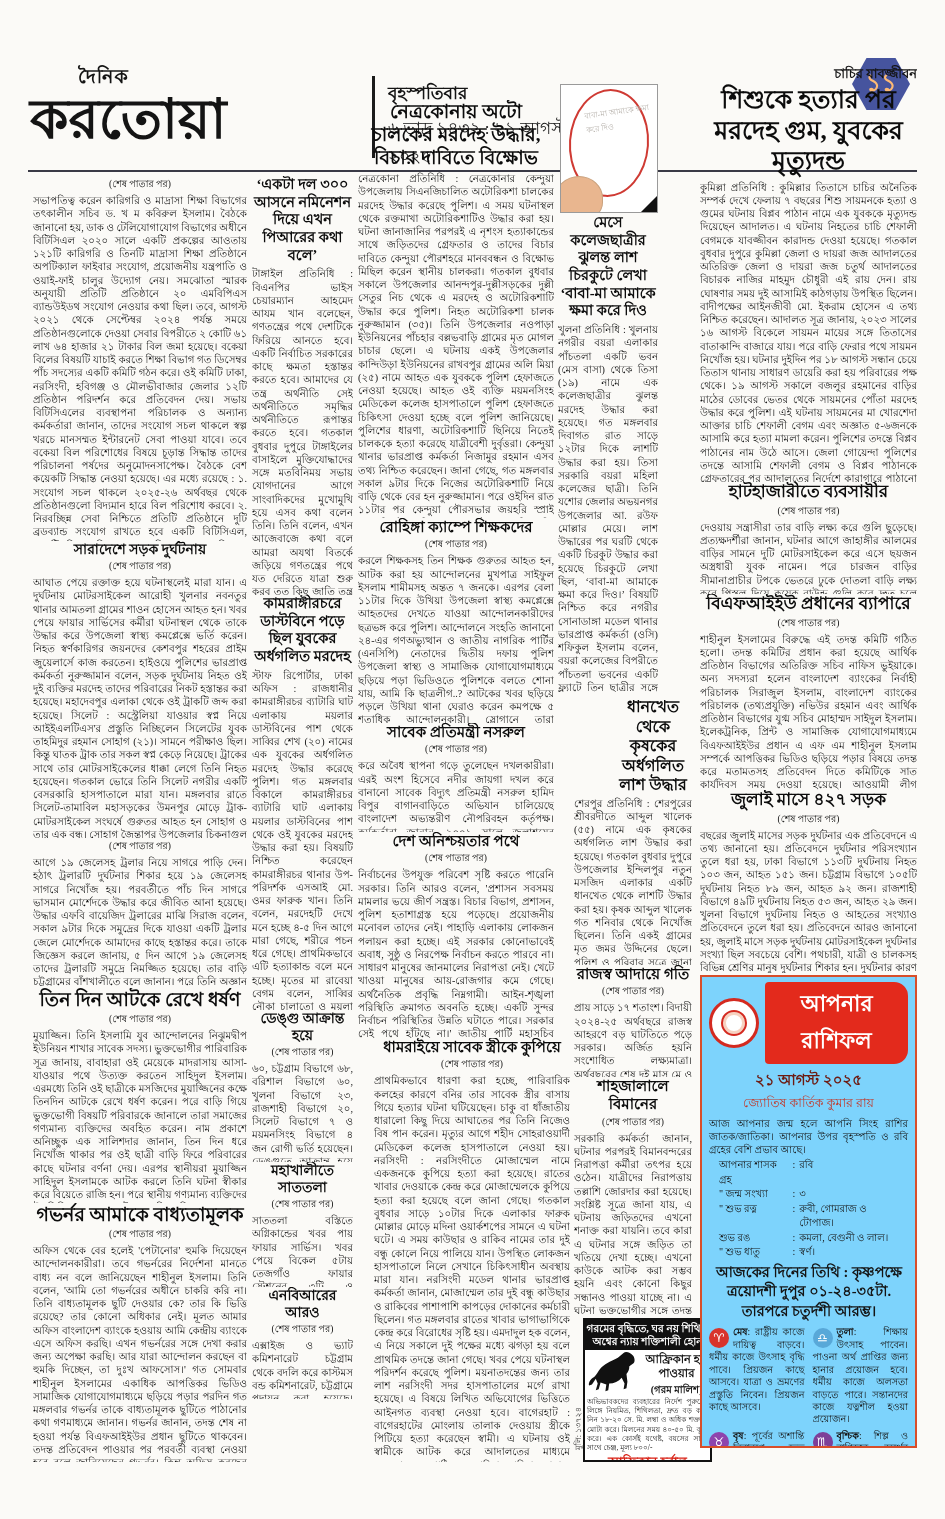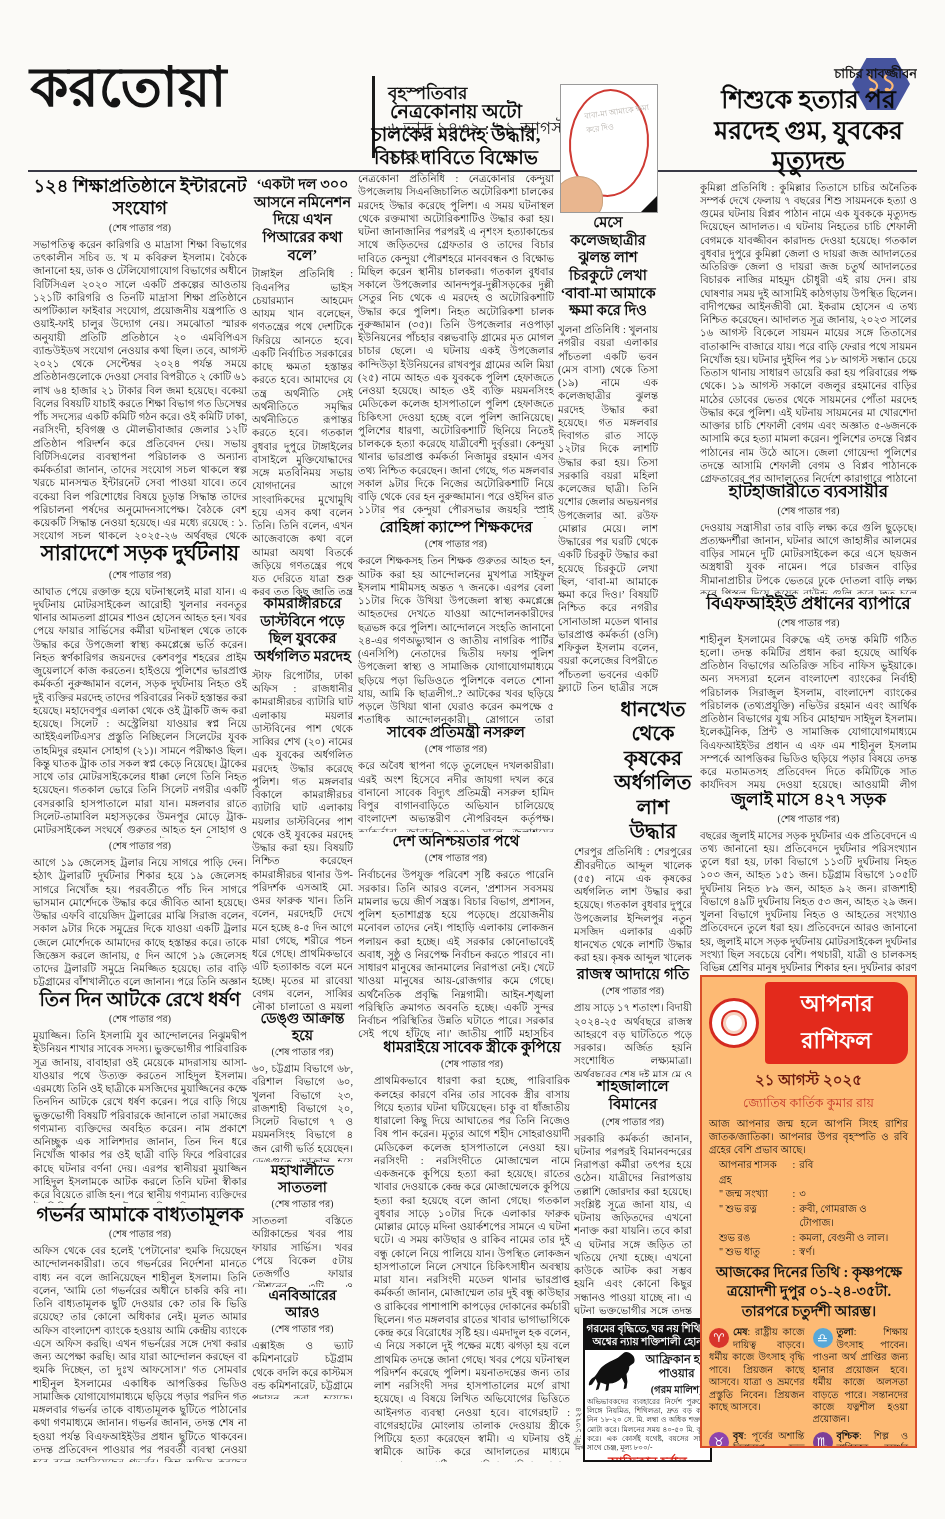--- a/index.html
+++ b/index.html
@@ -19,21 +19,21 @@
   #badge{width:58px;height:52px;background:#46549e;clip-path:polygon(25% 0,75% 0,100% 50%,75% 100%,25% 100%,0 50%);
          display:flex;align-items:center;justify-content:center;color:#fdba74;font-size:24px;font-weight:bold;}
   #mastrule{height:2px;background:#3a3a46;}
   
   #photo{background:#fff;border:1px solid #9a9a9a;position:absolute;overflow:hidden;}
   #photo .oval{position:absolute;left:8px;top:4px;width:76px;height:104px;border:2px solid #cf3a33;border-radius:50%;transform:rotate(4deg);}
   #photo .scrib{position:absolute;left:24px;top:20px;color:#b9b4ae;font-size:8px;line-height:1.7;transform:rotate(-8deg);}
   #photo .thumb{position:absolute;left:-6px;bottom:-8px;width:46px;height:42px;background:#e9b68f;border-radius:50% 50% 40% 40%;border:1px solid #caa27e;}
   #photo .corner{position:absolute;right:0;bottom:0;width:0;height:0;border-left:16px solid transparent;border-bottom:16px solid #111;}
   
-  #rashi{border:2px solid #d84e2a;background:#fdba74;position:absolute;padding:5px 7px;box-sizing:border-box;overflow:hidden;}
+  #rashi{border:2px solid #d84e2a;background:#7dd3fc;position:absolute;padding:5px 7px;box-sizing:border-box;overflow:hidden;}
   #rashi .banner{display:flex;align-items:center;gap:6px;}
   #rashi .wheel{width:44px;height:44px;border-radius:50%;background:#fff;border:3px solid #d42a20;flex:0 0 auto;
      display:flex;align-items:center;justify-content:center;}
   #rashi .wheel .inner{width:22px;height:22px;border-radius:50%;border:2px solid #d42a20;background:#fff;box-shadow:0 0 0 3px #f7d2c0 inset;}
   #rashi .rtitle{flex:1;background:#e32a1c;color:#fff;font-weight:bold;font-size:22px;text-align:center;
      padding:4px 0;border-radius:4px 14px 14px 4px;}
   #rashi .rdate{text-align:center;font-weight:bold;font-size:15px;color:#6d1a10;margin-top:4px;}
   #rashi .rastro{text-align:center;font-size:12.5px;color:#c0392b;margin:1px 0 3px 0;}
   #rashi .rintro{font-size:10px;line-height:1.3;text-align:justify;}
   #rashi table{width:92%;margin:2px auto;border-collapse:collapse;font-size:10px;}
@@ -54,20 +54,21 @@
   #ad .adbody{font-size:7.3px;line-height:1.25;text-align:justify;padding:1px 2px;}
   #ad .adphone{color:#d81e12;font-weight:bold;font-size:12.5px;text-align:center;}
   #vnote{position:absolute;font-size:8px;transform:rotate(-90deg);transform-origin:left top;color:#333;}
   .kicker{font-weight:bold;text-align:right;font-size:13px;}
 </style>
 </head>
 <body>
 
 <div class="abs" style="left:30px;top:60px;width:890px;height:112px;">
   <div class="abs" style="left:0;top:2px;">
+    <div id="logo1">দৈনিক</div>
     <div id="logo2">করতোয়া</div>
   </div>
   <div id="vbar" class="abs" style="left:342px;top:16px;"></div>
   <div class="abs" style="left:358px;top:20px;width:190px;">
     <div id="weekday">বৃহস্পতিবার</div>
     <div id="dateline">৬ ভাদ্র ১৪৩২ : ২১ আগস্ট ২০২৫</div>
   </div>
   <div id="badge" class="abs" style="left:822px;top:-2px;">
     <span>১১</span>
   </div>
@@ -79,26 +80,25 @@
 </div>
 
 <div id="photo" style="left:560px;top:84px;width:96px;height:127px;">
   <div class="oval"></div>
   <div class="scrib">বাবা-মা আমাকে ক্ষমা করে দিও</div>
   <div class="thumb"></div>
   <div class="corner"></div>
 </div>
 
 <div class="art" style="left:33px;top:176px;width:214px;height:365px;">
-  <div class="hl" style="font-size:18px;">১২৪ শিক্ষাপ্রতিষ্ঠানে ইন্টারনেট সংযোগ</div>
   <div class="sub">(শেষ পাতার পর)</div>
   <div class="body">সভাপতিত্ব করেন কারিগরি ও মাদ্রাসা শিক্ষা বিভাগের তৎকালীন সচিব ড. খ ম কবিরুল ইসলাম। বৈঠকে জানানো হয়, ডাক ও টেলিযোগাযোগ বিভাগের অধীনে বিটিসিএল ২০২০ সালে একটি প্রকল্পের আওতায় ১২১টি কারিগরি ও তিনটি মাদ্রাসা শিক্ষা প্রতিষ্ঠানে অপটিক্যাল ফাইবার সংযোগ, প্রয়োজনীয় যন্ত্রপাতি ও ওয়াই-ফাই চালুর উদ্যোগ নেয়। সমঝোতা স্মারক অনুযায়ী প্রতিটি প্রতিষ্ঠানে ২০ এমবিপিএস ব্যান্ডউইডথ সংযোগ নেওয়ার কথা ছিল। তবে, আগস্ট ২০২১ থেকে সেপ্টেম্বর ২০২৪ পর্যন্ত সময়ে প্রতিষ্ঠানগুলোকে দেওয়া সেবার বিপরীতে ২ কোটি ৬১ লাখ ৬৪ হাজার ২১ টাকার বিল জমা হয়েছে। বকেয়া বিলের বিষয়টি যাচাই করতে শিক্ষা বিভাগ গত ডিসেম্বর পাঁচ সদস্যের একটি কমিটি গঠন করে। ওই কমিটি ঢাকা, নরসিংদী, হবিগঞ্জ ও মৌলভীবাজার জেলার ১২টি প্রতিষ্ঠান পরিদর্শন করে প্রতিবেদন দেয়। সভায় বিটিসিএলের ব্যবস্থাপনা পরিচালক ও অন্যান্য কর্মকর্তারা জানান, তাদের সংযোগ সচল থাকলে স্বল্প খরচে মানসম্মত ইন্টারনেট সেবা পাওয়া যাবে। তবে বকেয়া বিল পরিশোধের বিষয়ে চূড়ান্ত সিদ্ধান্ত তাদের পরিচালনা পর্ষদের অনুমোদনসাপেক্ষ। বৈঠকে বেশ কয়েকটি সিদ্ধান্ত নেওয়া হয়েছে। এর মধ্যে রয়েছে : ১. সংযোগ সচল থাকলে ২০২৫-২৬ অর্থবছর থেকে প্রতিষ্ঠানগুলো বিদ্যমান হারে বিল পরিশোধ করবে। ২. নিরবচ্ছিন্ন সেবা নিশ্চিতে প্রতিটি প্রতিষ্ঠানে দুটি ব্রডব্যান্ড সংযোগ রাখতে হবে একটি বিটিসিএল, অন্যটি বিকল্প হিসেবে সরকারি বা বেসরকারি। ৩. কারিগরি ও মাদ্রাসা শিক্ষা বিভাগের বাইরে থাকা প্রতিষ্ঠানগুলোর বিল সংশ্লিষ্ট দপ্তরে পাঠাবে বিটিসিএল। ৪. বেসরকারি শিক্ষা প্রতিষ্ঠানের বিল সরাসরি তাদের কাছেই পাঠাতে হবে। ৫. এই ব্যবস্থার পরিবর্তে প্রতিষ্ঠানের রাউটার বা লোকাল নেটওয়ার্কে ব্যান্ডউইডথ সংযোগ নেওয়ার পরামর্শ দেওয়া হয়। সভায় আরও সিদ্ধান্ত হয়, জুন ২০২৫ পর্যন্ত কোন প্রতিষ্ঠান কত দিন সংযোগ সচল ছিল, তার হালনাগাদ তথ্য কারিগরি শিক্ষা অধিদপ্তর ও মাদ্রাসা শিক্ষা অধিদপ্তর থেকে বিভাগে পাঠাতে হবে। ওই তথ্যের ভিত্তিতেই বকেয়া বিল নিয়ে পরবর্তী সিদ্ধান্ত নেওয়া হবে।</div>
 </div>
 <div class="art" style="left:33px;top:541px;width:214px;height:297px;">
-  <div class="hl" style="font-size:21px;">সারাদেশে সড়ক দুর্ঘটনায়</div>
+  <div class="hl" style="font-size:14px;">সারাদেশে সড়ক দুর্ঘটনায়</div>
   <div class="sub">(শেষ পাতার পর)</div>
   <div class="body">আঘাত পেয়ে রক্তাক্ত হয়ে ঘটনাস্থলেই মারা যান। এ দুর্ঘটনায় মোটরসাইকেল আরোহী খুলনার নবনতুর থানার আমতলা গ্রামের শাওন হোসেন আহত হন। খবর পেয়ে ফায়ার সার্ভিসের কর্মীরা ঘটনাস্থল থেকে তাকে উদ্ধার করে উপজেলা স্বাস্থ্য কমপ্লেক্সে ভর্তি করেন। নিহত স্বর্ণকারিগর জয়নদের কেশবপুর শহরের প্রাইম জুয়েলার্সে কাজ করতেন। হাইওয়ে পুলিশের ভারপ্রাপ্ত কর্মকর্তা নুরুজ্জামান বলেন, সড়ক দুর্ঘটনায় নিহত ওই দুই ব্যক্তির মরদেহ তাদের পরিবারের নিকট হস্তান্তর করা হয়েছে। মহাদেবপুর এলাকা থেকে ওই ট্রাকটি জব্দ করা হয়েছে। সিলেট : অস্ট্রেলিয়া যাওয়ার স্বপ্ন নিয়ে আইইএলটিএস'র প্রস্তুতি নিচ্ছিলেন সিলেটের যুবক তাহমিদুর রহমান সোহাগ (২১)। সামনে পরীক্ষাও ছিল। কিন্তু ঘাতক ট্রাক তার সকল স্বপ্ন কেড়ে নিয়েছে। ট্রাকের সাথে তার মোটরসাইকেলের ধাক্কা লেগে তিনি নিহত হয়েছেন। গতকাল ভোরে তিনি সিলেট নগরীর একটি বেসরকারি হাসপাতালে মারা যান। মঙ্গলবার রাতে সিলেট-তামাবিল মহাসড়কের উমনপুর মোড়ে ট্রাক-মোটরসাইকেল সংঘর্ষে গুরুতর আহত হন সোহাগ ও তার এক বন্ধু। সোহাগ জৈন্তাপুর উপজেলার চিকনাগুল পশ্চিম ঠাকুরের মাটি এলাকার আফতাব উদ্দিনের ছেলে। আগামী ৩০ আগস্ট তার আইইএলটিএস পরীক্ষা ছিল। বান্দরবান : বান্দরবানে নিয়ন্ত্রণ হারিয়ে যাত্রীবাহী চাঁদের গাড়ি উল্টে ক্রায়েনু মার্মা (৪৮) নামে এক নারী নিহত হয়েছেন। এ ঘটনায় আহত হয়েছেন ছয়জন। গতকাল বিকালে বান্দরবান চিম্বুক সড়কের বেতছড়া রাস্তার মেরাইং পাড়া এলাকায় এ ঘটনা ঘটে। চাঁপাইনবাবগঞ্জ : চাঁপাইনবাবগঞ্জের গোমস্তাপুর উপজেলায় নানার বাড়িতে বেড়াতে এসে একটি ব্যাটারিচালিত ভ্যানের ধাক্কায় রুপাইয়া খাতুন (৬) নামে এক শিশুর মৃত্যু হয়েছে। গুরুদাসপুর (নাটোর) : নাটোরের গুরুদাসপুরে ট্রাকের ধাক্কায় আব্দুল হক (৩৫) নামে এক মোটরসাইকেল আরোহী নিহত হয়েছেন। গোপালগঞ্জ : গোপালগঞ্জের কাশিয়ানীতে যাত্রীবাহী বাসের চাপায় এক বৃদ্ধা নিহত হয়েছেন। গতকাল বুধবার বিকেলে কাশিয়ানী উপজেলার রাহথইল ইউনিয়নের টুটুবাজার এলাকায় এ দুর্ঘটনা ঘটে। বিক্ষুব্ধ জনতা দুর্ঘটনার পর ঢাকা-খুলনা মহাসড়ক অবরোধ করে। কাশিয়ানীর ভাটিয়াপাড়া হাইওয়ে পুলিশের উপপরিদর্শক (এসআই) রোমান মোল্লা এ তথ্য নিশ্চিত করেছেন।</div>
 </div>
 <div class="art" style="left:33px;top:838px;width:214px;height:150px;">
   <div class="sub">(শেষ পাতার পর)</div>
   <div class="body">আগে ১৯ জেলেসহ ট্রলার নিয়ে সাগরে পাড়ি দেন। হঠাৎ ট্রলারটি দুর্ঘটনার শিকার হয়ে ১৯ জেলেসহ সাগরে নিখোঁজ হয়। পরবর্তীতে পাঁচ দিন সাগরে ভাসমান মোর্শেদকে উদ্ধার করে জীবিত আনা হয়েছে। উদ্ধার এফবি বায়েজিদ ট্রলারের মাঝি সিরাজ বলেন, সকাল ৯টার দিকে সমুদ্রের দিকে যাওয়া একটি ট্রলার জেলে মোর্শেদকে আমাদের কাছে হস্তান্তর করে। তাকে জিজ্ঞেস করলে জানায়, ৫ দিন আগে ১৯ জেলেসহ তাদের ট্রলারটি সমুদ্রে নিমজ্জিত হয়েছে। তার বাড়ি চট্টগ্রামের বাঁশখালীতে বলে জানান। পরে তিনি অজ্ঞান হয়ে যাওয়ায় অন্য কোনো তথ্য জানা সম্ভব হয়নি। কুয়াকাটা হাসপাতালের চিকিৎসক সুপ্রি দাশ বলেন, দুপুর দেড়টার দিকে সাগরে ভাসা অজ্ঞান অবস্থায় এক জেলে কুয়াকাটা হাসপাতালে আসেন। প্রাথমিক চিকিৎসার পর তাকে উন্নত চিকিৎসার জন্য কলাপাড়া উপজেলার হাসপাতালে রেফার্ড করা হয়েছে।</div>
 </div>
 <div class="art" style="left:33px;top:988px;width:214px;height:215px;">
   <div class="hl" style="font-size:19px;">তিন দিন আটকে রেখে ধর্ষণ</div>
   <div class="sub">(শেষ পাতার পর)</div>
@@ -157,21 +157,21 @@
   <div class="sub">(শেষ পাতার পর)</div>
   <div class="body">প্রাথমিকভাবে ধারণা করা হচ্ছে, পারিবারিক কলহের কারণে বনির তার সাবেক স্ত্রীর বাসায় গিয়ে হত্যার ঘটনা ঘটিয়েছেন। চাকু বা ধাঁজাতীয় ধারালো কিছু দিয়ে আঘাতের পর তিনি নিজেও বিষ পান করেন। মৃত্যুর আগে শহীদ সোহরাওয়ার্দী মেডিকেল কলেজ হাসপাতালে নেওয়া হয়। নরসিংদী : নরসিংদীতে মোজাম্মেল নামে একজনকে কুপিয়ে হত্যা করা হয়েছে। রাতের খাবার দেওয়াকে কেন্দ্র করে মোজাম্মেলকে কুপিয়ে হত্যা করা হয়েছে বলে জানা গেছে। গতকাল বুধবার সাড়ে ১০টার দিকে এলাকার ফারুক মোল্লার মোড়ে মদিনা ওয়ার্কশপের সামনে এ ঘটনা ঘটে। এ সময় কাউছার ও রাকিব নামের তার দুই বন্ধু কোলে নিয়ে পালিয়ে যান। উপস্থিত লোকজন হাসপাতালে নিলে সেখানে চিকিৎসাধীন অবস্থায় মারা যান। নরসিংদী মডেল থানার ভারপ্রাপ্ত কর্মকর্তা জানান, মোজাম্মেল তার দুই বন্ধু কাউছার ও রাকিবের পাশাপাশি কাপড়ের দোকানের কর্মচারী ছিলেন। গত মঙ্গলবার রাতের খাবার ভাগাভাগিকে কেন্দ্র করে বিরোধের সৃষ্টি হয়। এমদাদুল হক বলেন, এ নিয়ে সকালে দুই পক্ষের মধ্যে ঝগড়া হয় বলে প্রাথমিক তদন্তে জানা গেছে। খবর পেয়ে ঘটনাস্থল পরিদর্শন করেছে পুলিশ। ময়নাতদন্তের জন্য তার লাশ নরসিংদী সদর হাসপাতালের মর্গে রাখা হয়েছে। এ বিষয়ে লিখিত অভিযোগের ভিত্তিতে আইনগত ব্যবস্থা নেওয়া হবে। বাগেরহাট : বাগেরহাটের মোংলায় তালাক দেওয়ায় স্ত্রীকে পিটিয়ে হত্যা করেছেন স্বামী। এ ঘটনায় ওই স্বামীকে আটক করে আদালতের মাধ্যমে জেলহাজতে পাঠিয়েছে পুলিশ। পুলিশ জানায়, উপজেলার চিলা ইউনিয়নের পূর্ব চিলা এলাকার মৃত জাফর শেখের ছেলে গোলাম মওলা দুলালের (৪৫) সঙ্গে বেশ কয়েক বছর আগে গাবরুনিয়া গ্রামের ইদ্রিস আলী শেখের মেয়ে রঞ্জিলা বেগমের (৩৯) বিয়ে হয়। তাদের বৈবাহিক জীবনে কলহ-বিবাদ লেগেই থাকতো। এক পর্যায়ে ২২ জুলাই রঞ্জিলা তার স্বামী গোলামকে তালাক দেন। ক্ষিপ্ত হয়ে স্বামী গোলাম মঙ্গলবার বেলা সাড়ে ১১টার দিকে রঞ্জিলার বাবার বাড়িতে গিয়ে তার ওপর হামলা চালান। ওই সময় গোলাম রঞ্জিলার মাথায় ও শরীরের বিভিন্ন জায়গায় কাঠ দিয়ে আঘাত করতে থাকে এতে রঞ্জিলার মাথা ফেটে অজ্ঞান হয়ে মাটিতে লুটিয়ে পড়লে গোলাম পালিয়ে যায়। এদিকে রঞ্জিলাকে উদ্ধার করে উপজেলা স্বাস্থ্য কমপ্লেক্সে নেন স্বজনরা। পরে তাকে খুলনায় পাঠ�ানো হলে উন্নত চিকিৎসার জন্য সেখান থেকে তাকে ঢাকায় পাঠানো হয়। ঢাকায় চিকিৎসাধীন অবস্থায় গতকাল বুধবার সকালে রঞ্জিলার মৃত্যু হয়। এ ঘটনায় থানায় হত্যা মামলা দায়ের করা হয়। এ ঘটনায় মঙ্গলবার রাতে চিলা এলাকা থেকে স্থানীয়দের সহায়তায় গোলামকে আটক করে পুলিশ।</div>
 </div>
 
 <div class="art" style="left:558px;top:214px;width:100px;height:478px;">
   <div class="hl" style="font-size:14.5px;">মেসে কলেজছাত্রীর ঝুলন্ত লাশ চিরকুটে লেখা ‘বাবা-মা আমাকে ক্ষমা করে দিও</div>
   <div class="body" style="margin-top:3px;">খুলনা প্রতিনিধি : খুলনায় নগরীর বয়রা এলাকার পাঁচতলা একটি ভবন (মেস বাসা) থেকে তিসা (১৯) নামে এক কলেজছাত্রীর ঝুলন্ত মরদেহ উদ্ধার করা হয়েছে। গত মঙ্গলবার দিবাগত রাত সাড়ে ১২টার দিকে লাশটি উদ্ধার করা হয়। তিসা সরকারি বয়রা মহিলা কলেজের ছাত্রী। তিনি যশোর জেলার অভয়নগর উপজেলার আ. রউফ মোল্লার মেয়ে। লাশ উদ্ধারের পর ঘরটি থেকে একটি চিরকুট উদ্ধার করা হয়েছে চিরকুটে লেখা ছিল, ‘বাবা-মা আমাকে ক্ষমা করে দিও।’ বিষয়টি নিশ্চিত করে নগরীর সোনাডাঙ্গা মডেল থানার ভারপ্রাপ্ত কর্মকর্তা (ওসি) শফিকুল ইসলাম বলেন, বয়রা কলেজের বিপরীতে পাঁচতলা ভবনের একটি ফ্ল্যাটে তিন ছাত্রীর সঙ্গে থাকতেন তিসা। এ ঘটনার দুই দিন আগে বাড়িতে গিয়েছিলেন তিনি। সেখান থেকে আবার ওই মেসে ফিরে আসেন। কিন্তু তিসা ফিরে আসার পর অপর দুই ছাত্রী বাড়িতে বেড়াতে গিয়েছিলেন। ধারণা করা হচ্ছে, একা বাসায় রাতে ফ্যানের হুকের সঙ্গে ওড়না পেঁচিয়ে তিসা আত্মহত্যা করেন।</div>
 </div>
 
 <div class="art" style="left:574px;top:697px;width:118px;height:268px;">
-  <div class="hl" style="font-size:20px;margin-left:40px;">ধানখেত থেকে কৃষকের অর্ধগলিত লাশ উদ্ধার</div>
+  <div class="hl" style="font-size:16px;margin-left:40px;">ধানখেত থেকে কৃষকের অর্ধগলিত লাশ উদ্ধার</div>
   <div class="body" style="margin-top:2px;">শেরপুর প্রতিনিধি : শেরপুরের শ্রীবরদীতে আব্দুল খালেক (৫৫) নামে এক কৃষকের অর্ধগলিত লাশ উদ্ধার করা হয়েছে। গতকাল বুধবার দুপুরে উপজেলার ইন্দিলপুর নতুন মসজিদ এলাকার একটি ধানখেত থেকে লাশটি উদ্ধার করা হয়। কৃষক আব্দুল খালেক গত শনিবার থেকে নিখোঁজ ছিলেন। তিনি একই গ্রামের মৃত জমর উদ্দিনের ছেলে। পুলিশ ও পরিবার সূত্রে জানা যায়, গত শনিবার বিকেলে বাড়ি থেকে নামাজ পড়তে বের হন কৃষক আব্দুল খালেক। কিন্তু রাতে বাড়ি না ফেরায় তার ছেলে পরের দিন রোববার শ্রীবরদী থানায় নিখোঁজ হওয়ার ব্যাপারে সাধারণ ডায়েরি করেন। এরপর পরিবারের পক্ষ থেকে মাইকিং করা হলেও কোনো সন্ধান মেলেনি। গতকাল বাড়ির পাশে ধানখেত থেকে দুর্গন্ধ পেয়ে এলাকাবাসী খোঁজাখুঁজি শুরু করেন। একপর্যায়ে ধানখেতে অর্ধগলিত লাশ দেখতে পান তারা। পরে পরিবারের লোকজন গিয়ে লাশ শনাক্ত করেন। খবর পেয়ে পুলিশ লাশ উদ্ধার করে ময়নাতদন্তের জন্য শেরপুর জেলা হাসপাতালে পাঠায়।</div>
 </div>
 <div class="art" style="left:574px;top:965px;width:118px;height:112px;">
   <div class="hl" style="font-size:15px;">রাজস্ব আদায়ে গতি</div>
   <div class="sub">(শেষ পাতার পর)</div>
   <div class="body">প্রায় সাড়ে ১৭ শতাংশ। বিদায়ী ২০২৪-২৫ অর্থবছরে রাজস্ব আহরণে বড় ঘাটতিতে পড়ে সরকার। অর্জিত হয়নি সংশোধিত লক্ষ্যমাত্রা। অর্থবছরের শেষ দুই মাস মে ও জুনে এনবিআরের আন্দোলনে অস্থিরতা আরও বাড়ে। বিগত বছরগুলোতে সাধারণত অর্থবছরের শেষ মাস জুনে রাজস্ব আদায় বাড়ার চিত্র দেখা গেলেও এবার সেটি হয়নি।</div>
 </div>
 <div class="art" style="left:574px;top:1077px;width:118px;height:237px;">
   <div class="hl" style="font-size:15px;">শাহজালালে বিমানের</div>
   <div class="sub">(শেষ পাতার পর)</div>

